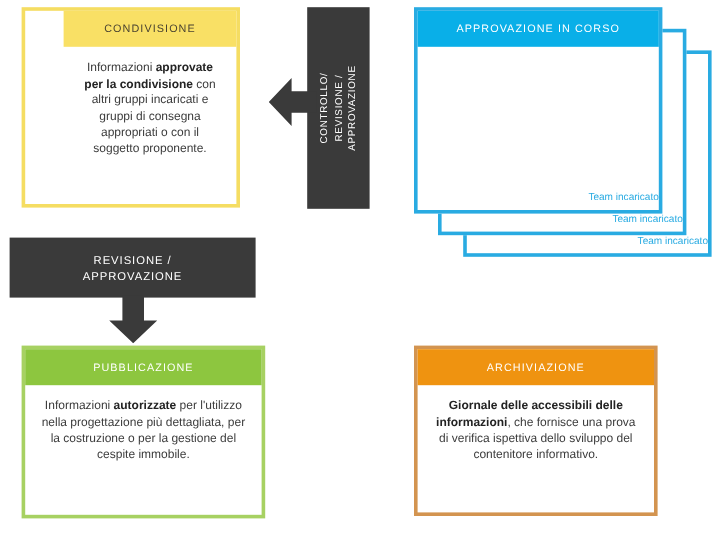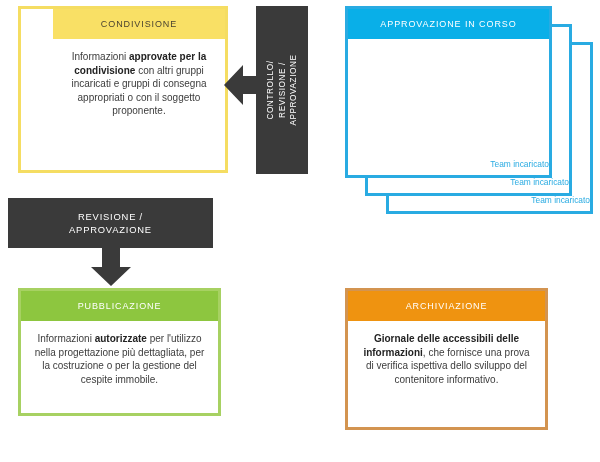--- a/index.html
+++ b/index.html
@@ -45,21 +45,21 @@
     padding: 11px 13px 6px 13px;
     text-align: center;
     font-size: 10px;
     line-height: 13.6px;
     color: #3c3c3c;
   }
   .stage-body b { font-weight: bold; color: #232323; }
 
   
   #stage-condivisione {
-    left: 18px; top: 6px; width: 210px; height: 167px;
+    left: 18px; top: 6px; width: 182px; height: 167px;
     border-color: #f5dd62;
     padding-left: 32px;
   }
   #stage-condivisione .stage-header { background: #f9e065; color: #4a4330; }
 
   
   #stack-elaborazione {
     position: absolute;
     left: 345px; top: 6px; width: 248px; height: 208px;
   }
@@ -81,21 +81,21 @@
   }
   #stage-elaborazione {
     left: 0px; top: 0px; width: 207px; height: 172px;
     border-color: #29abe2;
   }
   #stage-elaborazione .stage-header { background: #09afe8; color: #ffffff; }
   #stage-elaborazione .stack-label { color: #29abe2; }
 
   
   #stage-pubblicazione {
-    left: 18px; top: 288px; width: 203px; height: 128px;
+    left: 18px; top: 288px; width: 203px; height: 144px;
     border-color: #a7d162;
   }
   #stage-pubblicazione .stage-header { background: #8dc63f; color: #ffffff; }
 
   
   #stage-archiviazione {
     left: 345px; top: 288px; width: 203px; height: 142px;
     border-color: #d39450;
   }
   #stage-archiviazione .stage-header { background: #ef9310; color: #ffffff; }

